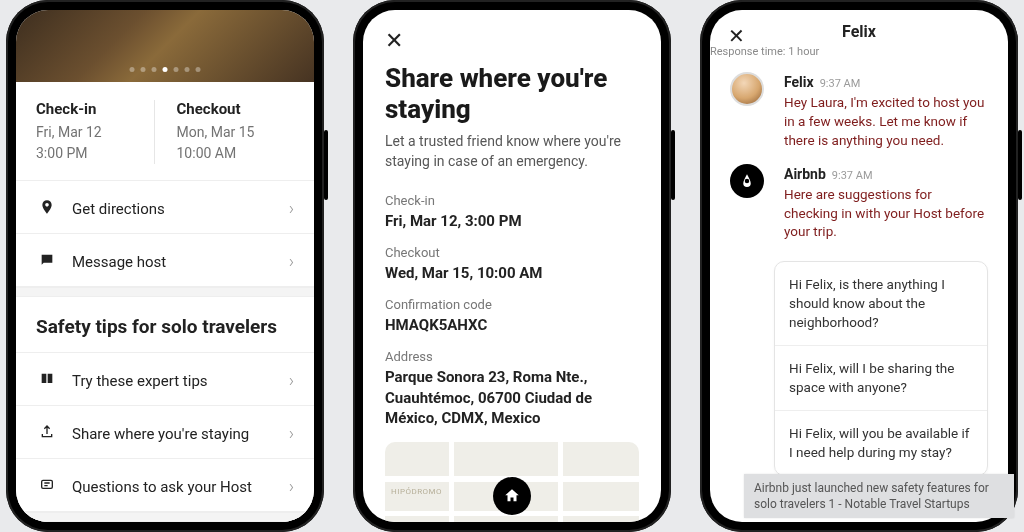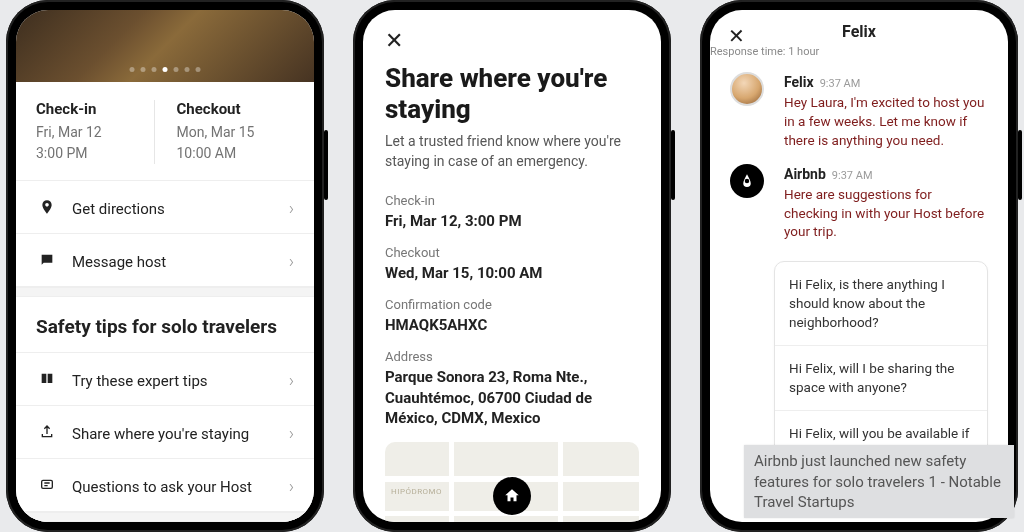--- a/index.html
+++ b/index.html
@@ -49,21 +49,21 @@
   .msg-body{flex:1}
   .msg-from{font-weight:700;font-size:14px;color:#222}
   .msg-time{font-size:11px;color:#9b9b9b;margin-left:6px;font-weight:400}
   .msg-text{font-size:13.5px;color:#7f1d1d;line-height:1.4;margin-top:2px}
   .sugg-box{margin:6px 20px 0 64px;border:1px solid #e4e4e4;border-radius:10px;overflow:hidden;box-shadow:0 1px 3px rgba(0,0,0,.04)}
   .sugg{padding:13px 14px;font-size:13.5px;line-height:1.4;color:#333;border-bottom:1px solid #eee}
   .sugg:last-child{border-bottom:none}
   .sugg-foot{font-size:11px;color:#8a8a8a;margin:10px 20px 0 64px}
   .sugg-foot .hide{color:#222;text-decoration:underline;font-weight:600}
   
-  .caption{position:absolute;right:10px;bottom:14px;background:#dedfe1;padding:6px 10px;font-size:15px;color:#555;line-height:1.35;max-width:270px;box-shadow:0 0 2px rgba(0,0,0,.1)}
+  .caption{position:absolute;right:10px;bottom:14px;background:#dedfe1;padding:6px 10px;font-size:12px;color:#555;line-height:1.35;max-width:270px;box-shadow:0 0 2px rgba(0,0,0,.1)}
 </style>
 </head>
 <body>
 
 <div class="stage">
 
   <div class="phone">
     <div class="side-btn"></div>
     <div class="screen">
       <div class="hero">

